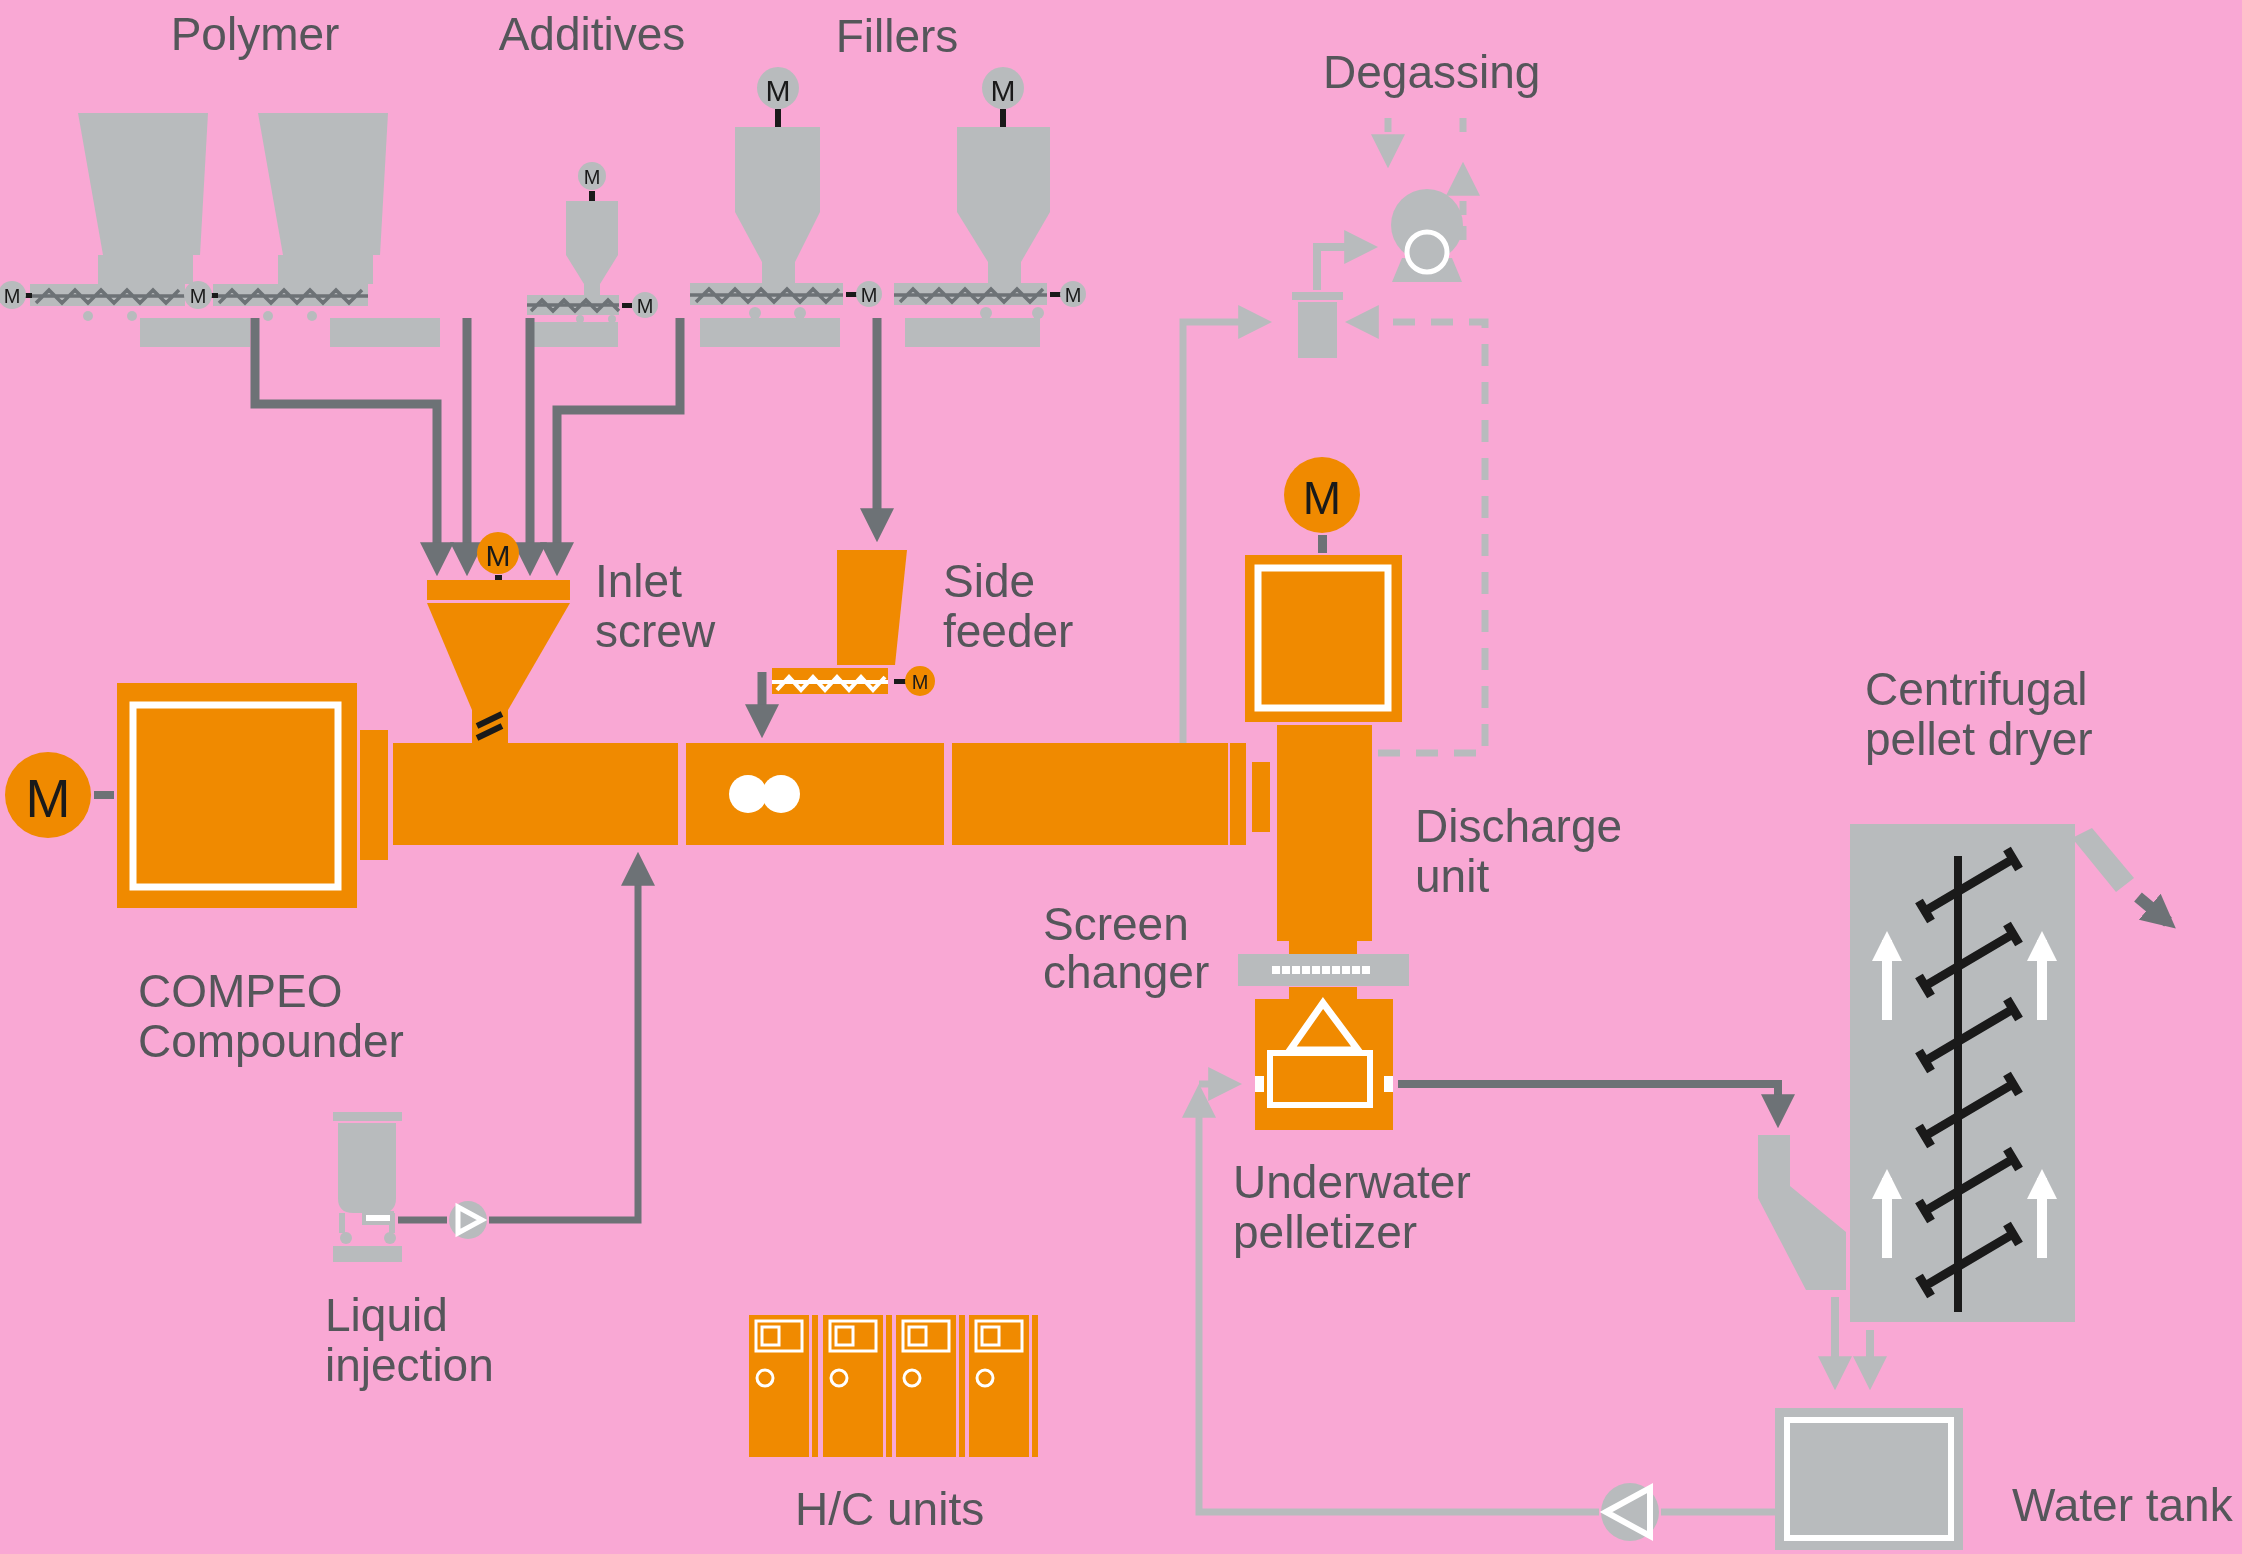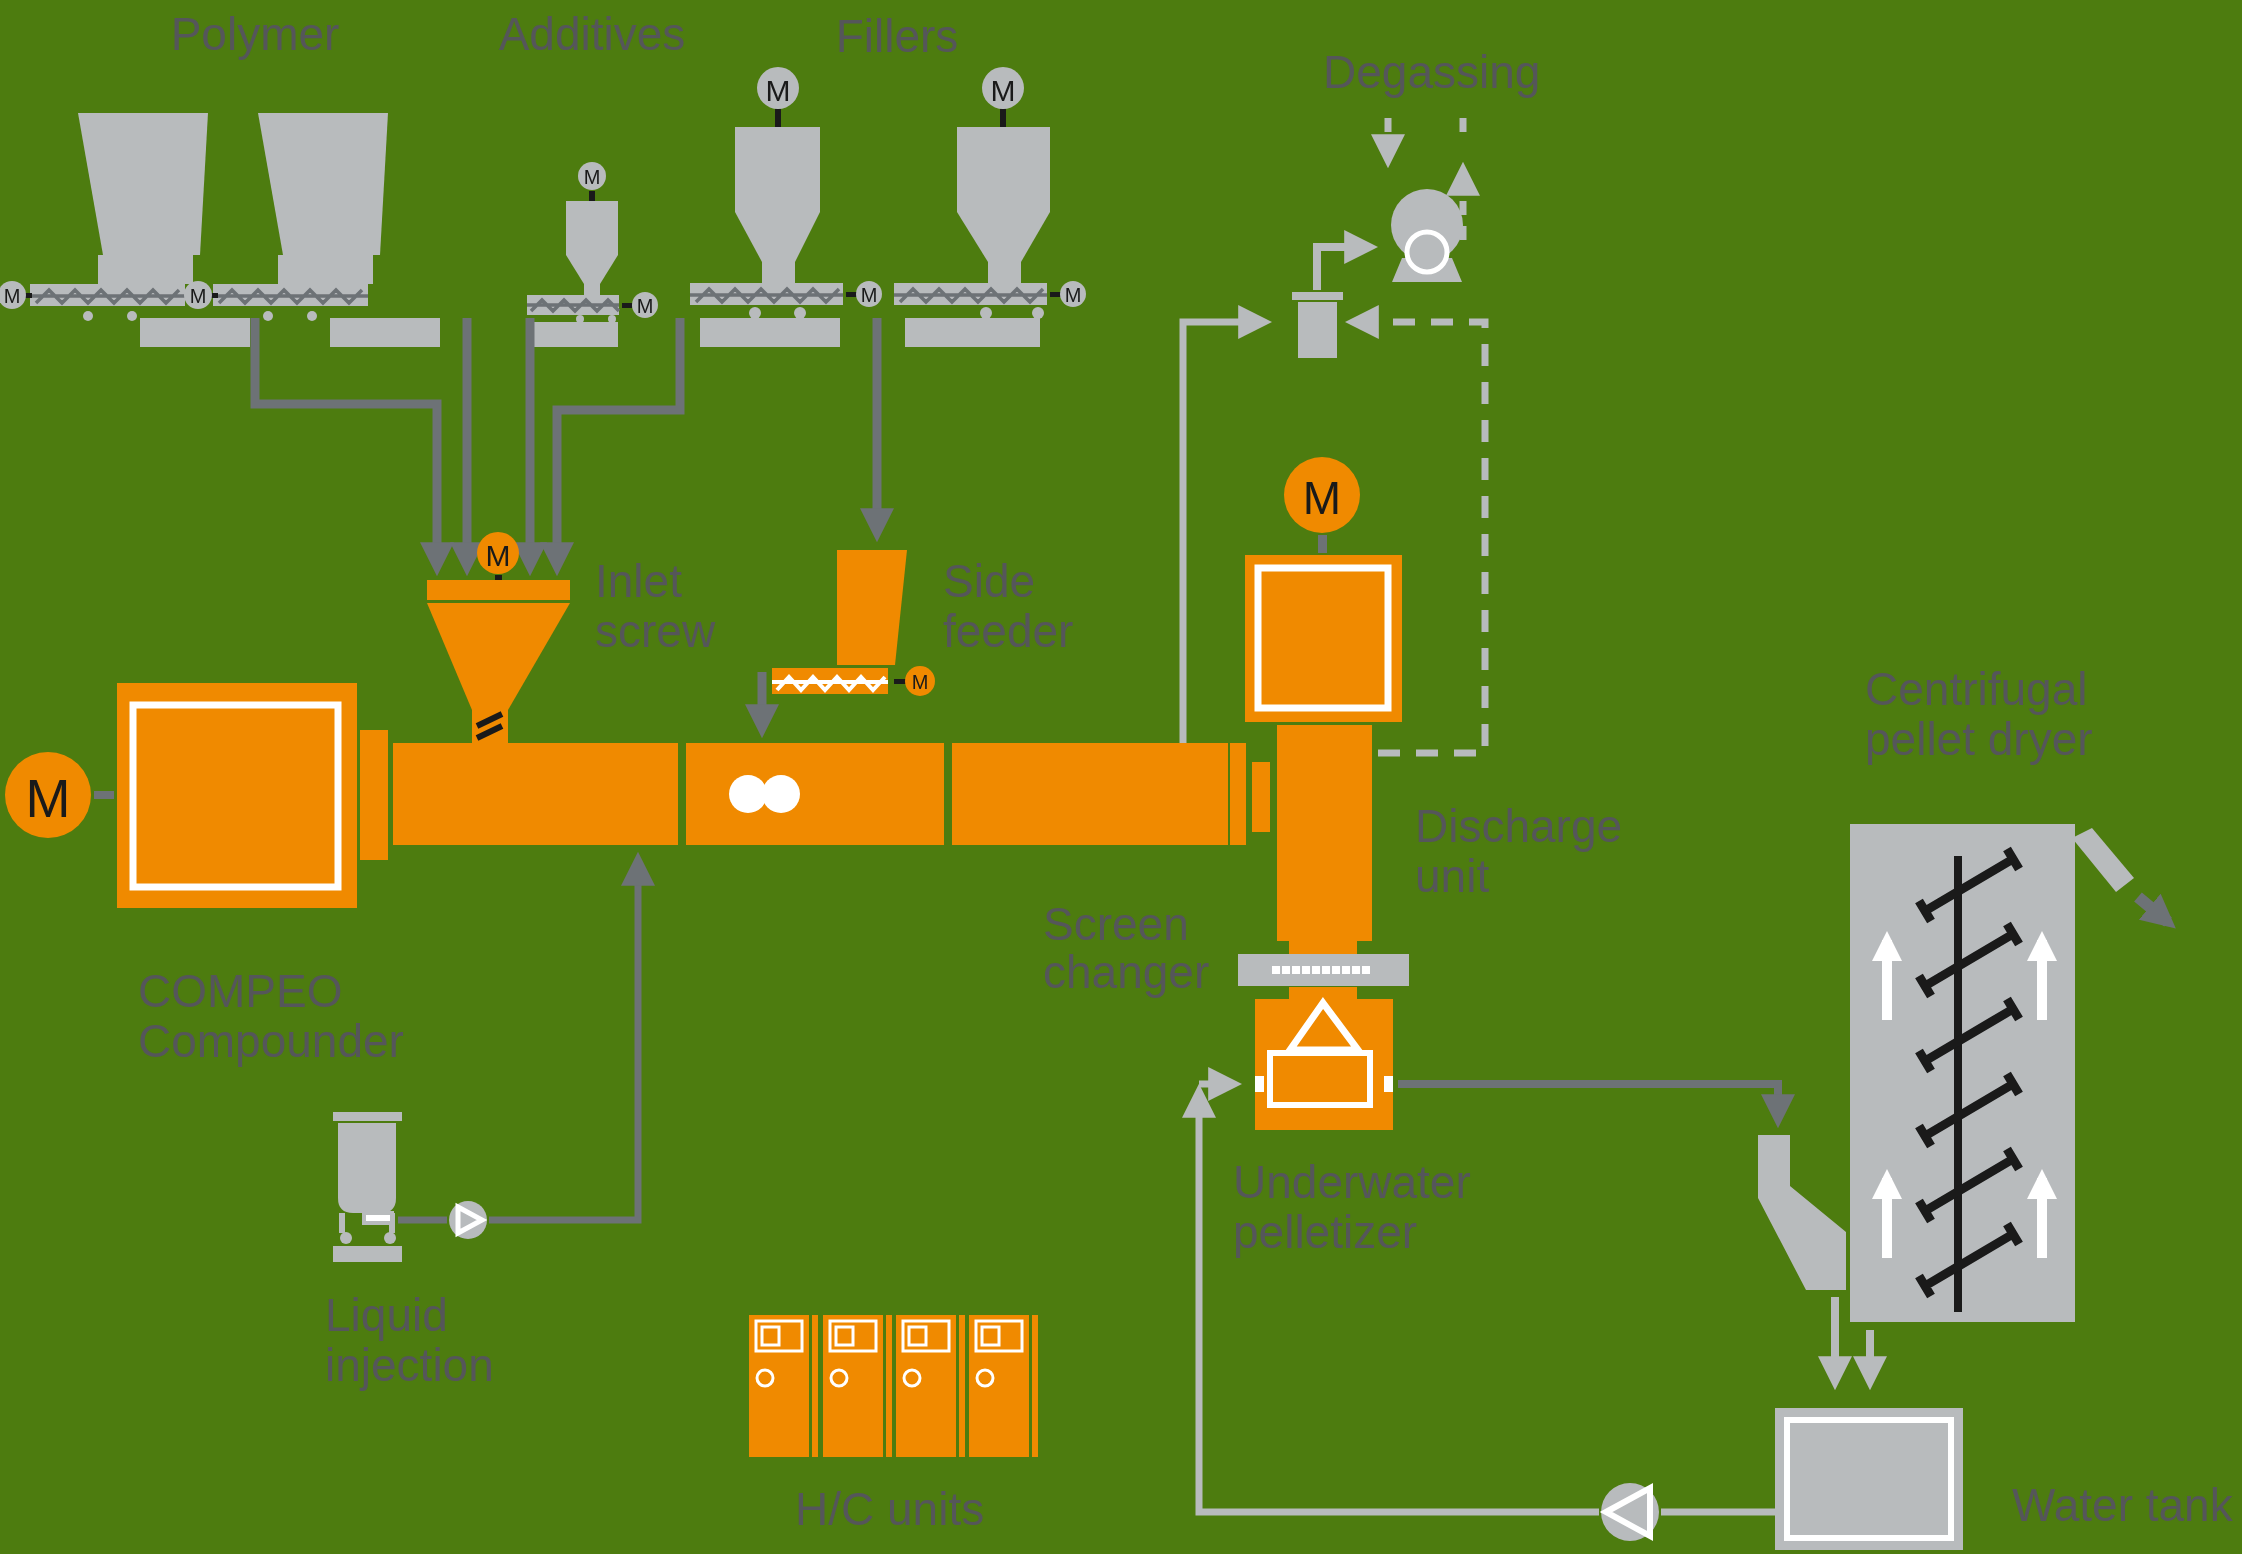--- a/index.html
+++ b/index.html
@@ -1,16 +1,16 @@
 <!DOCTYPE html>
 <html><head>
 <meta charset="utf-8">
 <style>
   html,body{margin:0;padding:0;background:#fff;}
-  #stage{position:relative;width:2242px;height:1554px;background:#4d7c0f;overflow:hidden;
+  #stage{position:relative;width:2242px;height:1554px;background:#f9a8d4;overflow:hidden;
          font-family:"Liberation Sans",sans-serif;}
   svg{display:block;}
   .lbl{font-family:"Liberation Sans",sans-serif;font-size:46px;fill:#55565A;}
   .mtx{font-family:"Liberation Sans",sans-serif;fill:#1A1A1A;}
   .m-s{font-size:20px;} .m-m{font-size:30px;} .m-l{font-size:46px;} .m-xl{font-size:54px;}
   .eq{fill:#B8BBBD;}            
   .or{fill:#F08A00;}            
   .dk{stroke:#6D7276;fill:none;}
   .lt{stroke:#B8BBBD;fill:none;}
   .zz{stroke:#6D7276;stroke-width:3.5;fill:none;}

